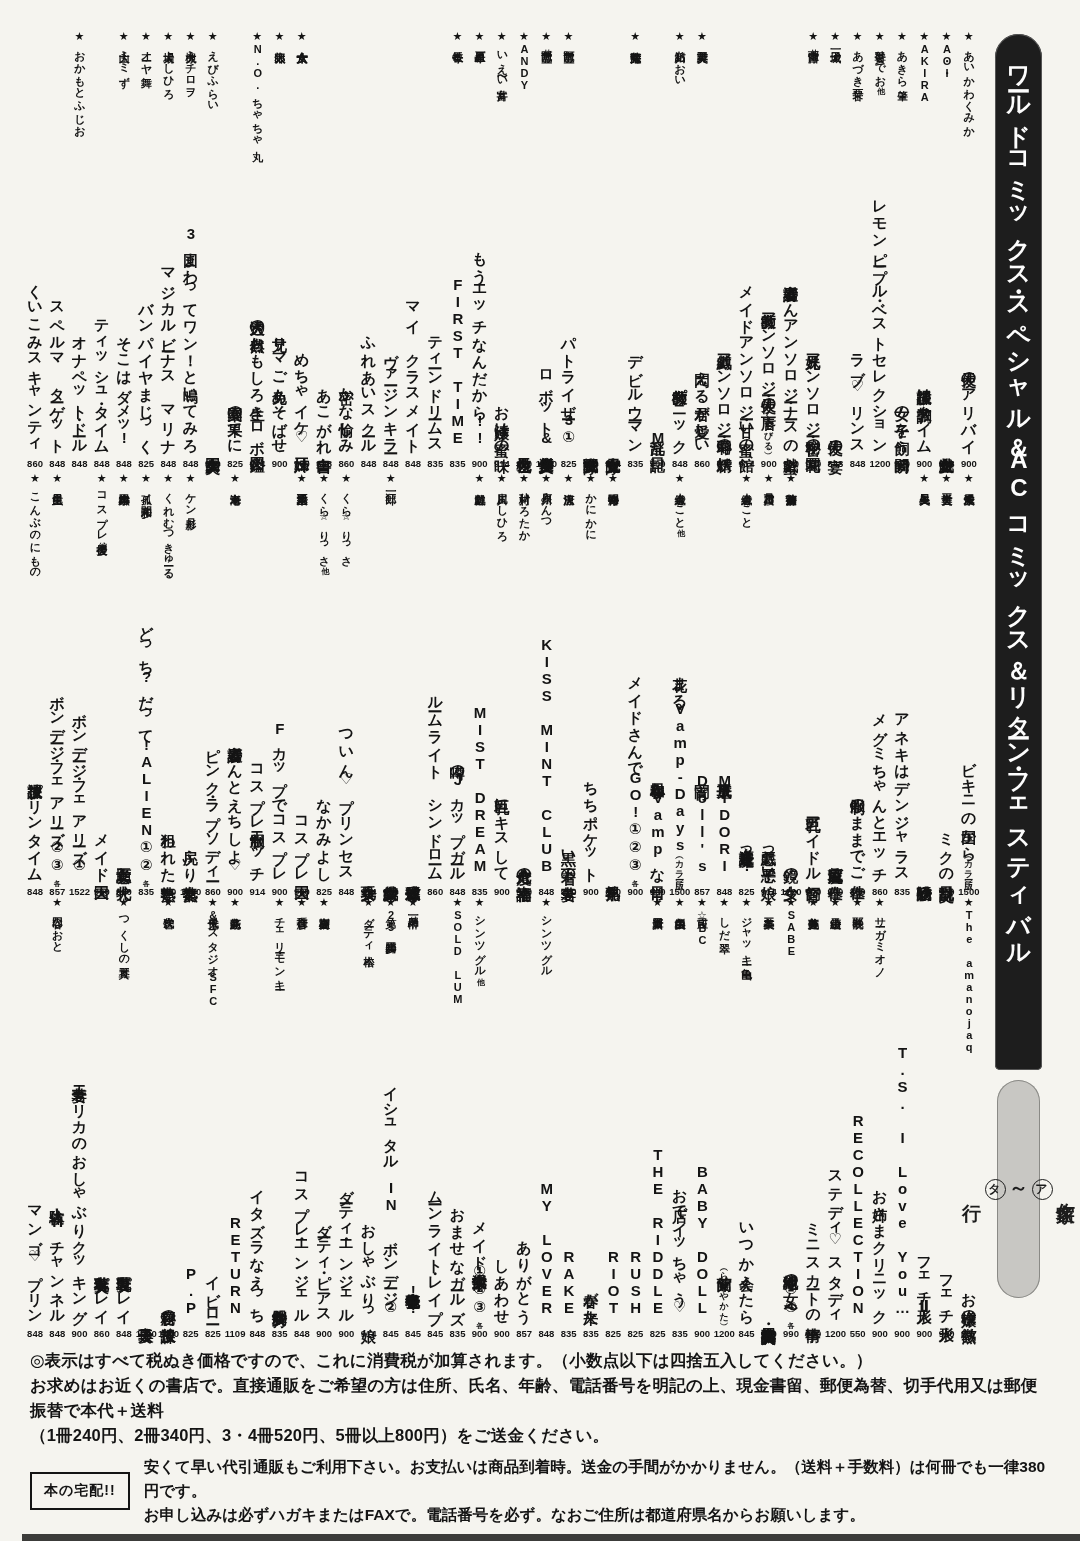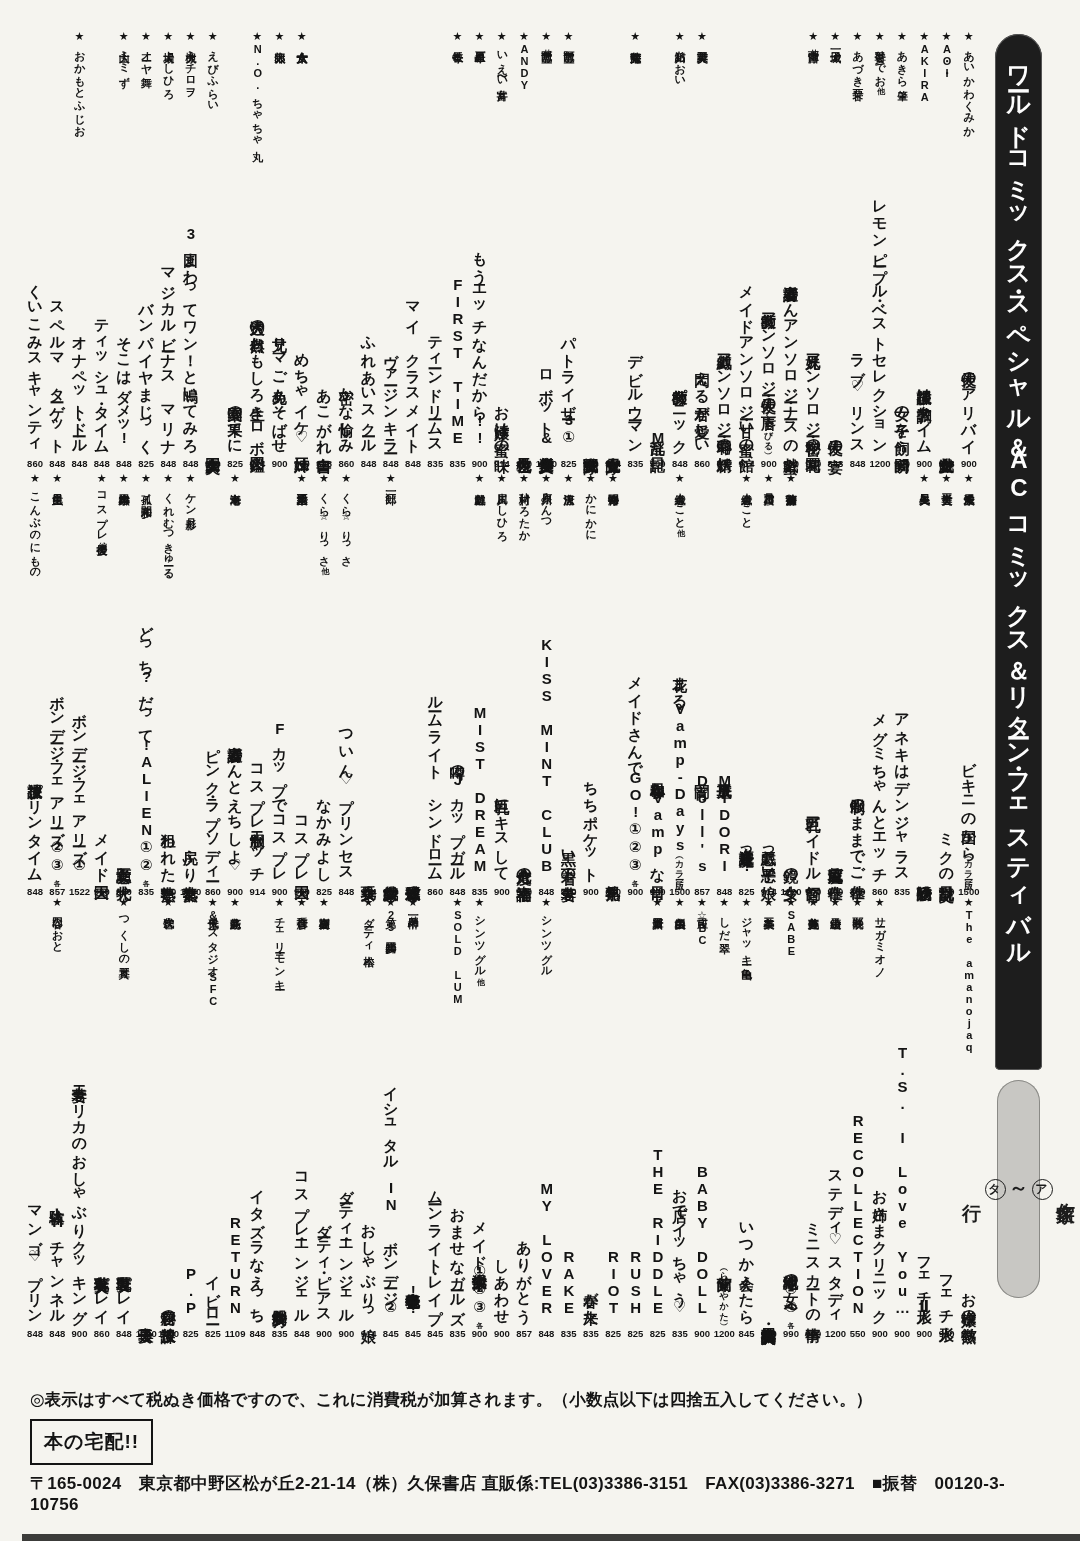--- a/index.html
+++ b/index.html
@@ -21,23 +21,23 @@
 
   
   .banner{position:absolute;right:38px;top:34px;width:47px;height:1036px;background:#1d1d1d;border-radius:24px 24px 5px 5px;display:flex;justify-content:center;box-shadow:0 0 0 1px #555 inset;}
   .banner-title{writing-mode:vertical-rl;text-orientation:upright;color:#fdfdfd;font-size:24px;font-weight:800;letter-spacing:1px;margin-top:16px;white-space:nowrap;}
   .capsule{position:absolute;right:40px;top:1080px;width:43px;height:218px;background:#c8c7c3;border-radius:22px;display:flex;justify-content:center;align-items:center;box-shadow:0 0 0 1px #8a8a86 inset;}
   .capsule-text{writing-mode:vertical-rl;text-orientation:upright;font-size:19px;font-weight:700;color:#1c1c1c;letter-spacing:1px;display:flex;flex-direction:column;align-items:center;}
   .circled{display:inline-block;width:19px;height:19px;line-height:18px;border:1.6px solid #1c1c1c;border-radius:50%;font-size:12px;text-align:center;writing-mode:horizontal-tb;margin:1px 0;}
 
   
   .footer{position:absolute;left:30px;top:1348px;width:1022px;}
-  .note{font-size:16.5px;font-weight:600;line-height:1.52;letter-spacing:0.2px;margin-top:39px;}
+  .note{font-size:16.5px;font-weight:600;line-height:1.52;letter-spacing:0.2px;}
   .delivery-row{display:flex;align-items:center;gap:14px;margin-top:7px;}
-  .delivery-box{border:2.5px solid #141414;padding:8px 12px;font-size:19px;font-weight:800;white-space:nowrap;letter-spacing:1px;}
+  .delivery-box{border:2.5px solid #141414;padding:8px 12px;font-size:14px;font-weight:800;white-space:nowrap;letter-spacing:1px;}
   .delivery-lines{font-size:15.5px;font-weight:600;line-height:1.55;}
   .address{font-size:17px;font-weight:600;margin-top:7px;letter-spacing:0.3px;}
   .bottom-edge{position:absolute;left:22px;right:0;bottom:0;height:7px;background:#3c3c3a;}
 </style>
 </head>
 <body>
 
 <div class="page">
 
   <div class="band band-1">
@@ -650,21 +650,27 @@
       <span>作家名</span>
         <span class="circled">ア</span>
         <span>～</span>
         <span class="circled">タ</span>
         <span>行</span>
     </div>
   </div>
 
   <div class="footer">
     <div class="note">◎表示はすべて税ぬき価格ですので、これに消費税が加算されます。（小数点以下は四捨五入してください。）</div>
+    <div class="note">お求めはお近くの書店で。直接通販をご希望の方は住所、氏名、年齢、電話番号を明記の上、現金書留、郵便為替、切手代用又は郵便振替で本代＋送料</div>
+    <div class="note">（1冊240円、2冊340円、3・4冊520円、5冊以上800円）をご送金ください。</div>
     <div class="delivery-row">
       <div class="delivery-box">本の宅配!!</div>
+      <div class="delivery-lines">
+        <div>安くて早い代引通販もご利用下さい。お支払いは商品到着時。送金の手間がかかりません。（送料＋手数料）は何冊でも一律380円です。</div>
+        <div>お申し込みは必ずハガキまたはFAXで。電話番号を必ず。なおご住所は都道府県名からお願いします。</div>
+      </div>
     </div>
     <div class="address">〒165-0024　東京都中野区松が丘2-21-14（株）久保書店 直販係:TEL(03)3386-3151　FAX(03)3386-3271　■振替　00120-3-10756</div>
 
   </div>
 
   <div class="bottom-edge"></div>
 </div>
 
 </body></html>

